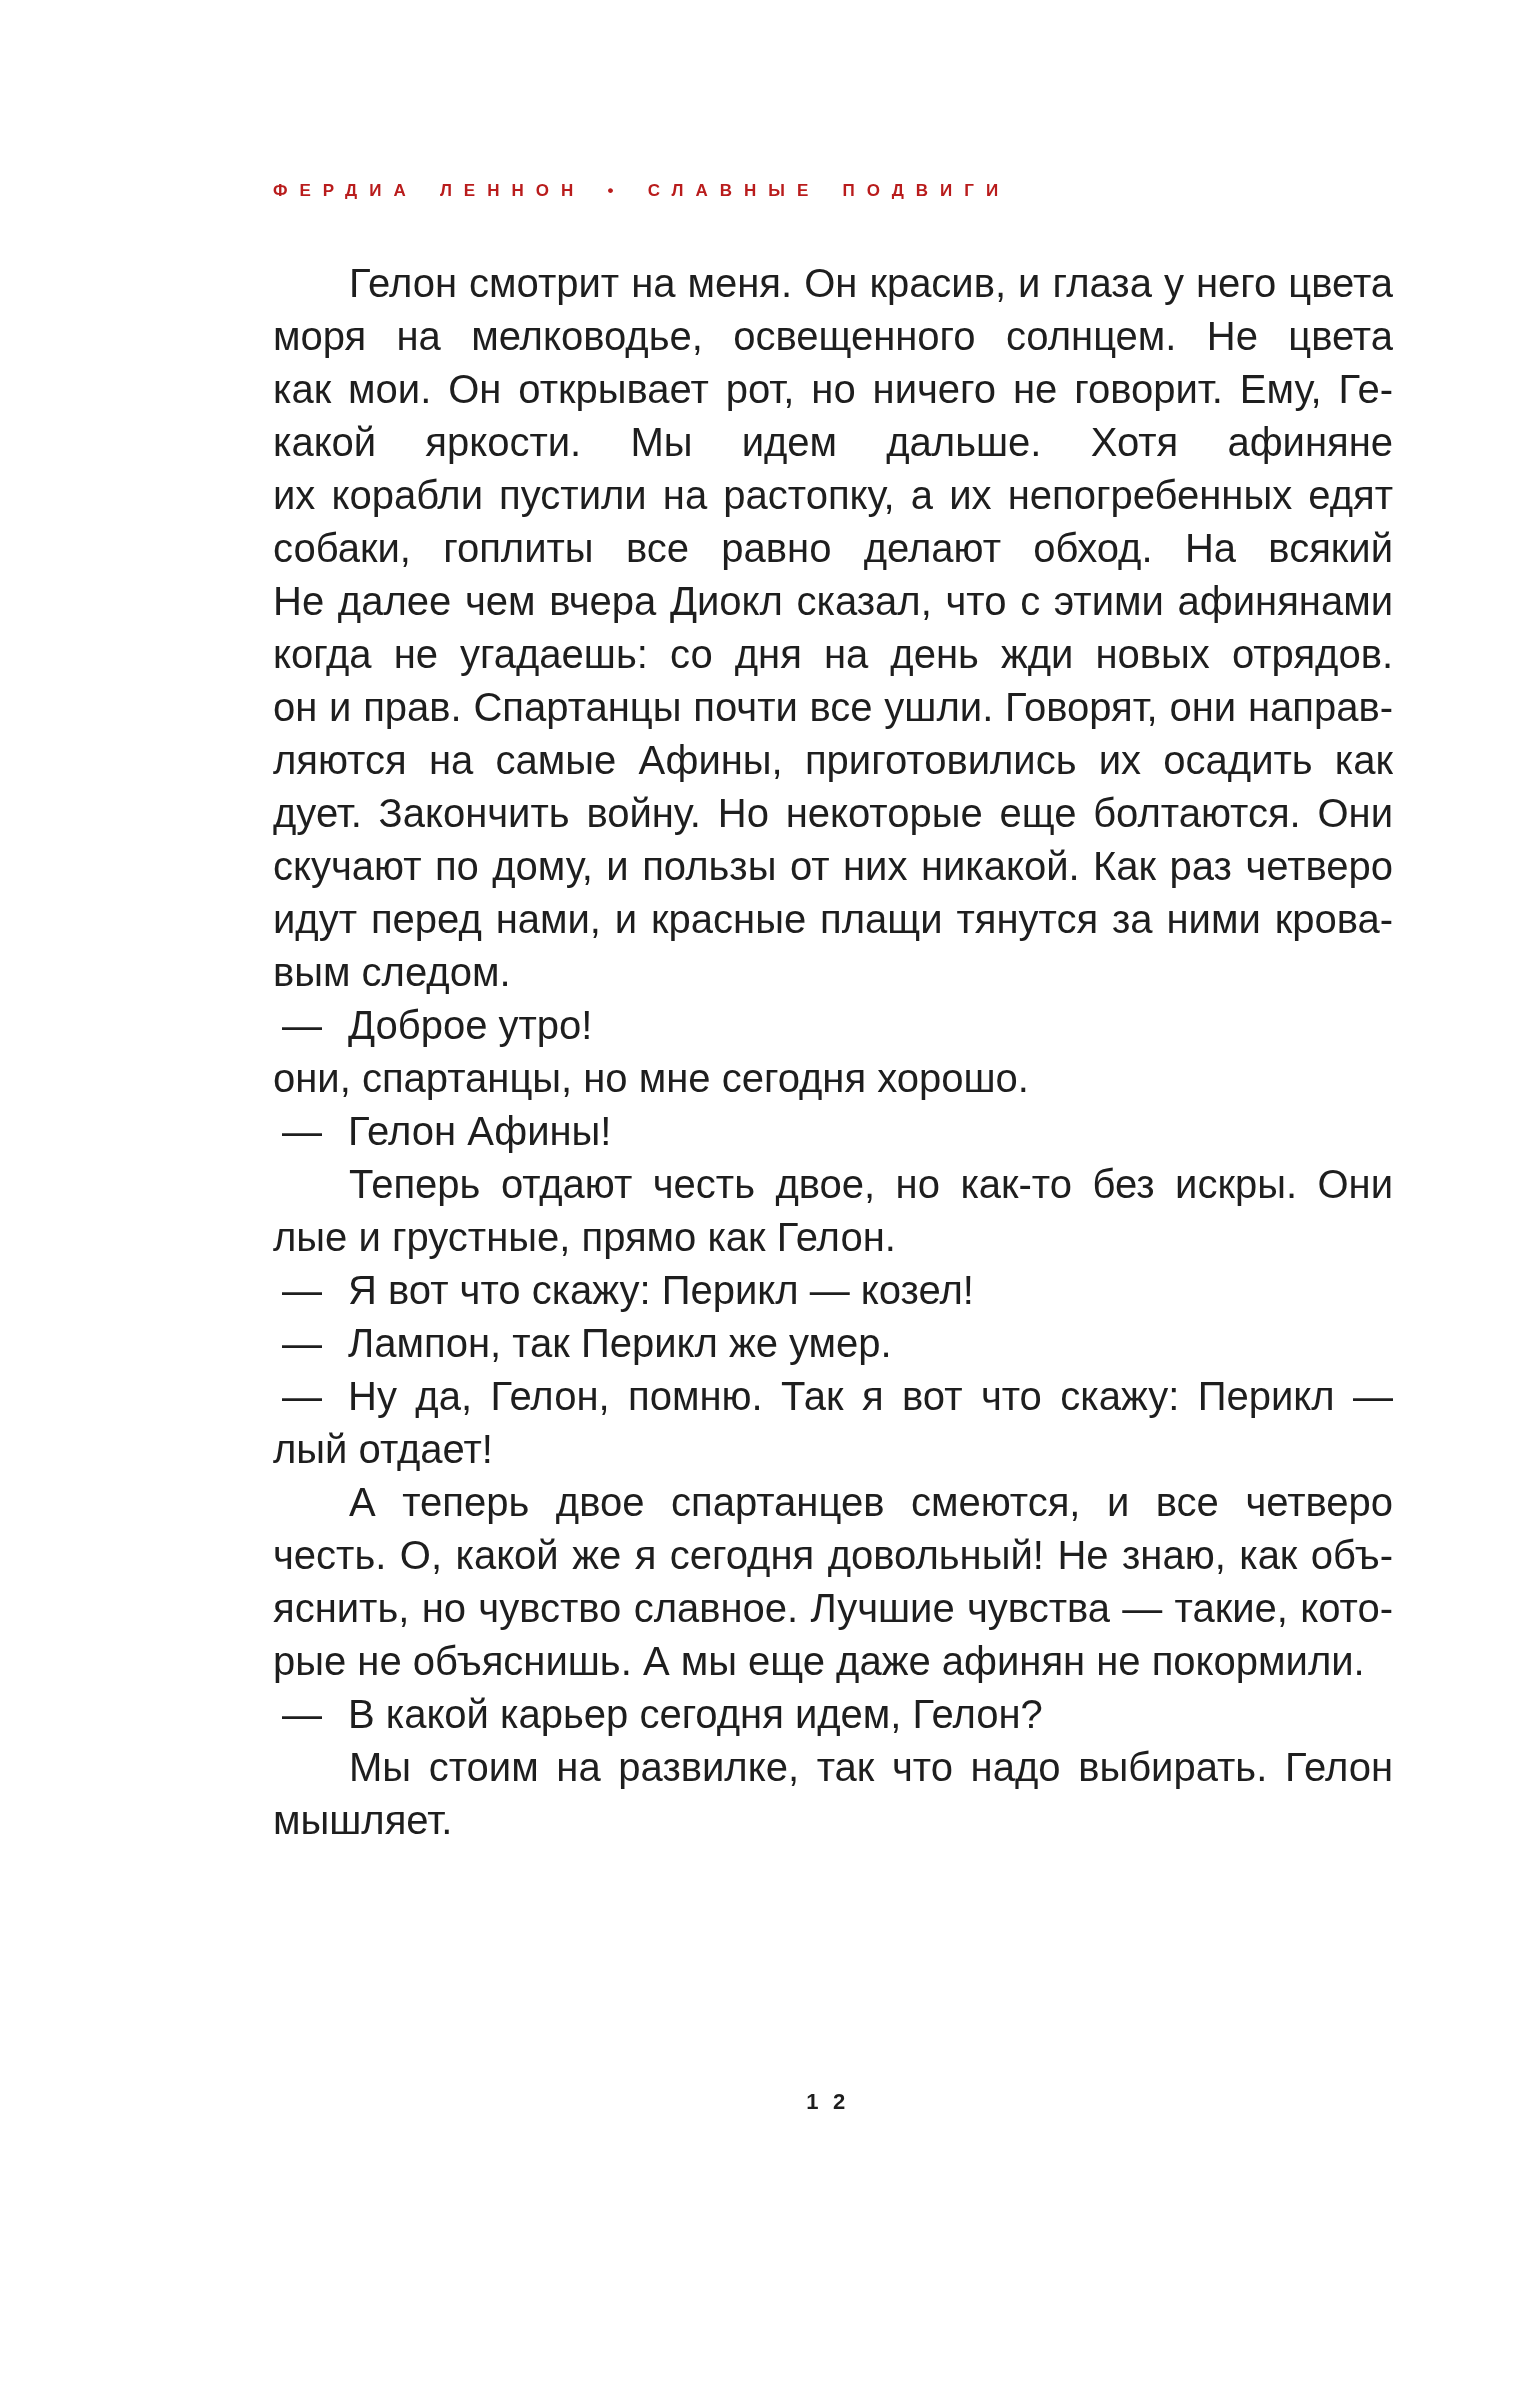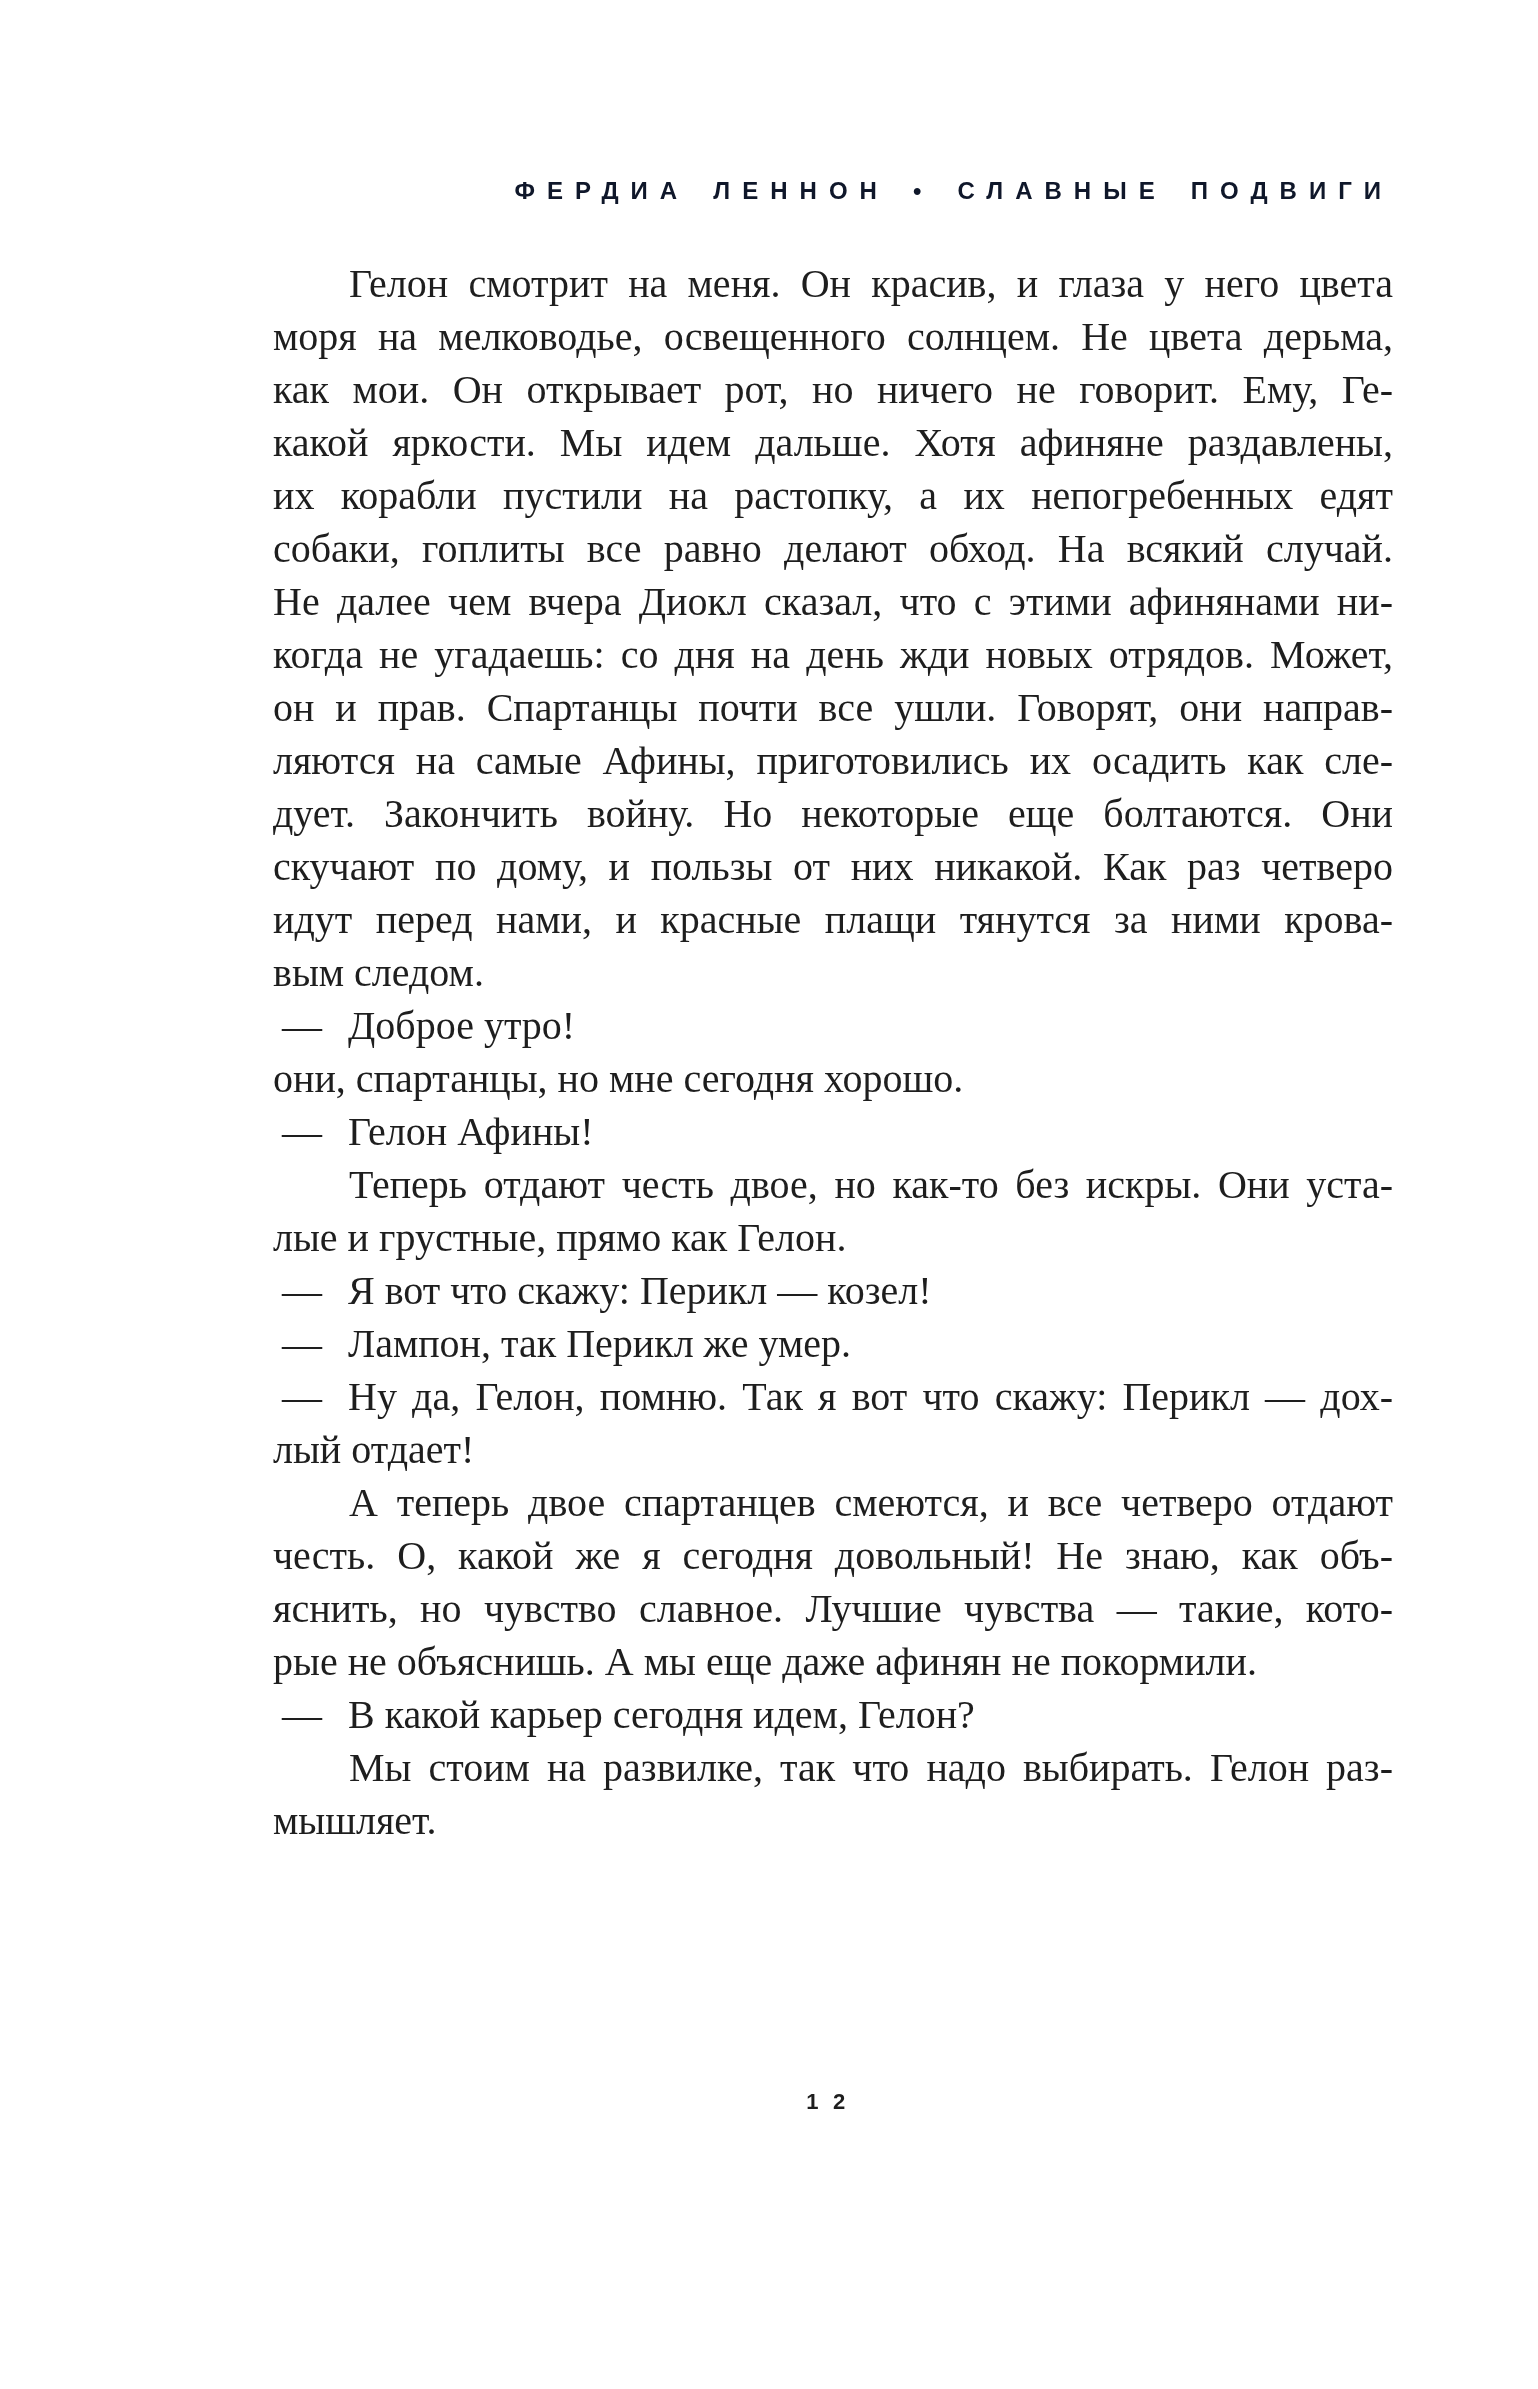--- a/index.html
+++ b/index.html
@@ -13,36 +13,36 @@
     height: 2389px;
     background: #ffffff;
     overflow: hidden;
     color: #1e1e1e;
   }
   .running-header {
     position: absolute;
     top: 175px;
     left: 273px;
     width: 1120px;
-    text-align: right;
+    text-align: left;
     font-family: "Liberation Sans", sans-serif;
     font-weight: 700;
-    font-size: 24px;
+    font-size: 17px;
     line-height: 31px;
     letter-spacing: 12px;
     word-spacing: 5.5px;
-    color: #0f172a;
+    color: #b91c1c;
     white-space: nowrap;
   }
   .text-column {
     position: absolute;
     top: 257px;
     left: 273px;
     width: 1120px;
-    font-family: Liberation Serif, serif;
+    font-family: Liberation Sans, sans-serif;
     font-size: 40px;
     line-height: 53px;
     color: #1e1e1e;
   }
   .ln {
     height: 53px;
     overflow: hidden;
     text-align: justify;
     text-align-last: justify;
   }

